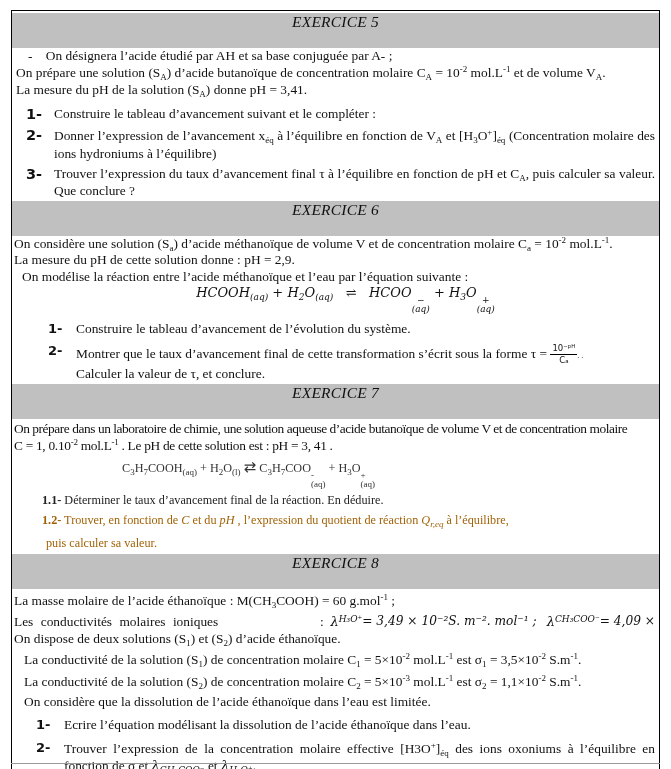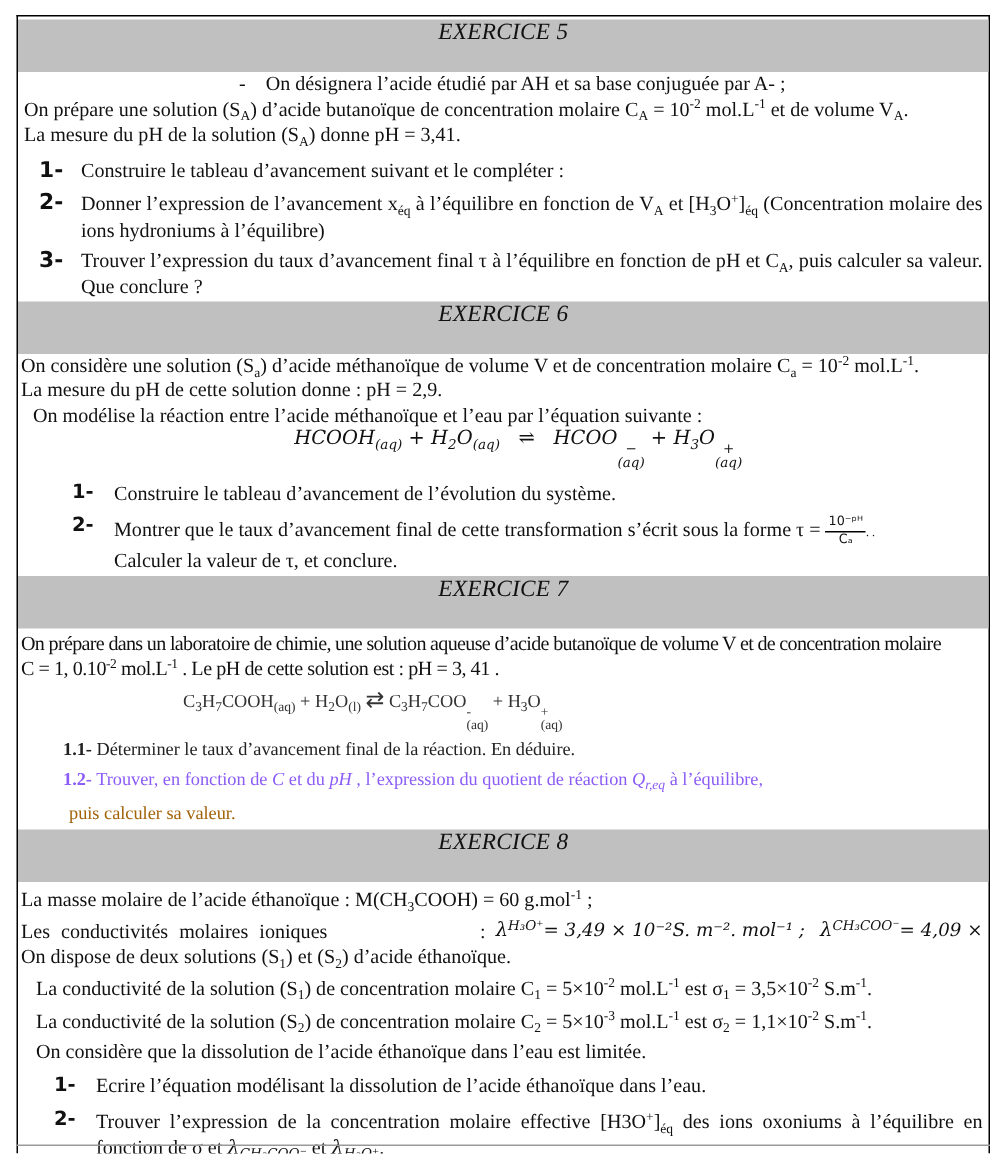--- a/index.html
+++ b/index.html
@@ -26,21 +26,21 @@
   .bottomline { position:absolute; left:11px; top:763px; width:649px; border-top:1px solid #999; }
 </style>
 </head>
 <body>
 
 <div class="page">
 
   <div>
     <div class="hdr" style="margin-top:2px;">EXERCICE 5</div>
     <div class="sec">
-      <p class="p" style="padding-left:12px;text-align:center;"><span>-</span>&nbsp;&nbsp;&nbsp;&nbsp;<span>On désignera l’acide étudié par AH et sa base conjuguée par A- ;</span></p>
+      <p class="p" style="padding-left:12px;"><span>-</span>&nbsp;&nbsp;&nbsp;&nbsp;<span>On désignera l’acide étudié par AH et sa base conjuguée par A- ;</span></p>
       <p class="p"><span>On prépare une solution (S</span><span class="sub">A</span><span>) d’acide butanoïque de concentration molaire C</span><span class="sub">A</span><span> = 10</span><span class="sup">-2</span><span> mol.L</span><span class="sup">-1</span><span> et de volume V</span><span class="sub">A</span><span>.</span></p>
       <p class="p"><span>La mesure du pH de la solution (S</span><span class="sub">A</span><span>) donne pH = 3,41.</span></p>
 
       <div class="q" style="margin-top:6px;">
         <span class="num big">1-</span>
         <span class="qt">Construire le tableau d’avancement suivant et le compléter :</span>
       </div>
       <div class="q just">
         <span class="num big">2-</span>
         <span class="qt just"><span>Donner l’expression de l’avancement x</span><span class="sub">éq</span><span> à l’équilibre en fonction de V</span><span class="sub">A</span><span> et [H</span><span class="sub">3</span><span>O</span><span class="sup">+</span><span>]</span><span class="sub">éq</span><span>  (Concentration molaire des ions hydroniums à l’équilibre)</span></span>
@@ -86,21 +86,21 @@
       <p class="p" style="letter-spacing:-0.45px; margin-top:2px;">On prépare dans un laboratoire de chimie, une solution aqueuse d’acide butanoïque de volume V et de concentration molaire</p>
       <p class="p" style="letter-spacing:-0.3px;"><span>C = 1, 0.10</span><span class="sup">-2</span><span> mol.L</span><span class="sup">-1</span><span> . Le  pH de cette solution est : pH = 3, 41 .</span></p>
       <p class="p small" style="padding-left:108px; margin-top:5px; color:#333;"><span>C</span><span class="sub">3</span><span>H</span><span class="sub">7</span><span>COOH</span><span class="sub">(aq)</span><span> + </span><span>H</span><span class="sub">2</span><span>O</span><span class="sub">(l)</span> <span style="font-size:15px;">⇄</span> <span>C</span><span class="sub">3</span><span>H</span><span class="sub">7</span><span>COO</span><span style="display:inline-flex;flex-direction:column;vertical-align:-6px;line-height:9px;">
             <span style="font-size:9px;">-</span>
             <span style="font-size:9px;">(aq)</span>
           </span><span> + </span><span>H</span><span class="sub">3</span><span>O</span><span style="display:inline-flex;flex-direction:column;vertical-align:-6px;line-height:9px;">
             <span style="font-size:9px;">+</span>
             <span style="font-size:9px;">(aq)</span>
           </span></p>
       <p class="p small" style="padding-left:28px; margin-top:4px; color:#222;"><b>1.1-</b><span> Déterminer le taux d’avancement final de la réaction. En déduire.</span></p>
-      <p class="p small" style="padding-left:28px; margin-top:6px; color:#8b5cf6;"><b>1.2-</b><span> Trouver, en fonction de </span><i>C</i><span> et du </span><i>pH</i><span> , l’expression du quotient de réaction </span><i>Q</i><i class="sub">r,eq</i><span>  à l’équilibre,</span></p>
+      <p class="p small" style="padding-left:28px; margin-top:6px; color:#a16207;"><b>1.2-</b><span> Trouver, en fonction de </span><i>C</i><span> et du </span><i>pH</i><span> , l’expression du quotient de réaction </span><i>Q</i><i class="sub">r,eq</i><span>  à l’équilibre,</span></p>
       <p class="p small" style="padding-left:32px; margin-top:6px; color:#a16207;">puis calculer sa valeur.</p>
     </div>
   </div>
 
   <div>
     <div class="hdr" style="margin-top:4px;">EXERCICE 8</div>
     <div class="sec" style="padding-left:2px;">
       <p class="p" style="margin-top:3px;"><span>La masse molaire de l’acide éthanoïque : M(CH</span><span class="sub">3</span><span>COOH) = 60 g.mol</span><span class="sup">-1</span><span> ;</span></p>
       <p class="p" style="margin-top:3px; display:flex;"><span style="word-spacing:4px; width:306px;">Les  conductivités  molaires  ioniques</span><span>:</span>&nbsp;&nbsp;<span class="math">λ</span><span class="sub math">H₃O⁺</span><span class="math" style="font-size:12.2px;"> = 3,49 × 10⁻²S. m⁻². mol⁻¹ ;</span>&nbsp;&nbsp;&nbsp;<span class="math">λ</span><span class="sub math">CH₃COO⁻</span><span class="math" style="font-size:12.2px;"> = 4,09 ×</span></p>
       <p class="p" style="margin-top:2px;"><span>On dispose de deux solutions (S</span><span class="sub">1</span><span>) et (S</span><span class="sub">2</span><span>) d’acide éthanoïque.</span></p>

